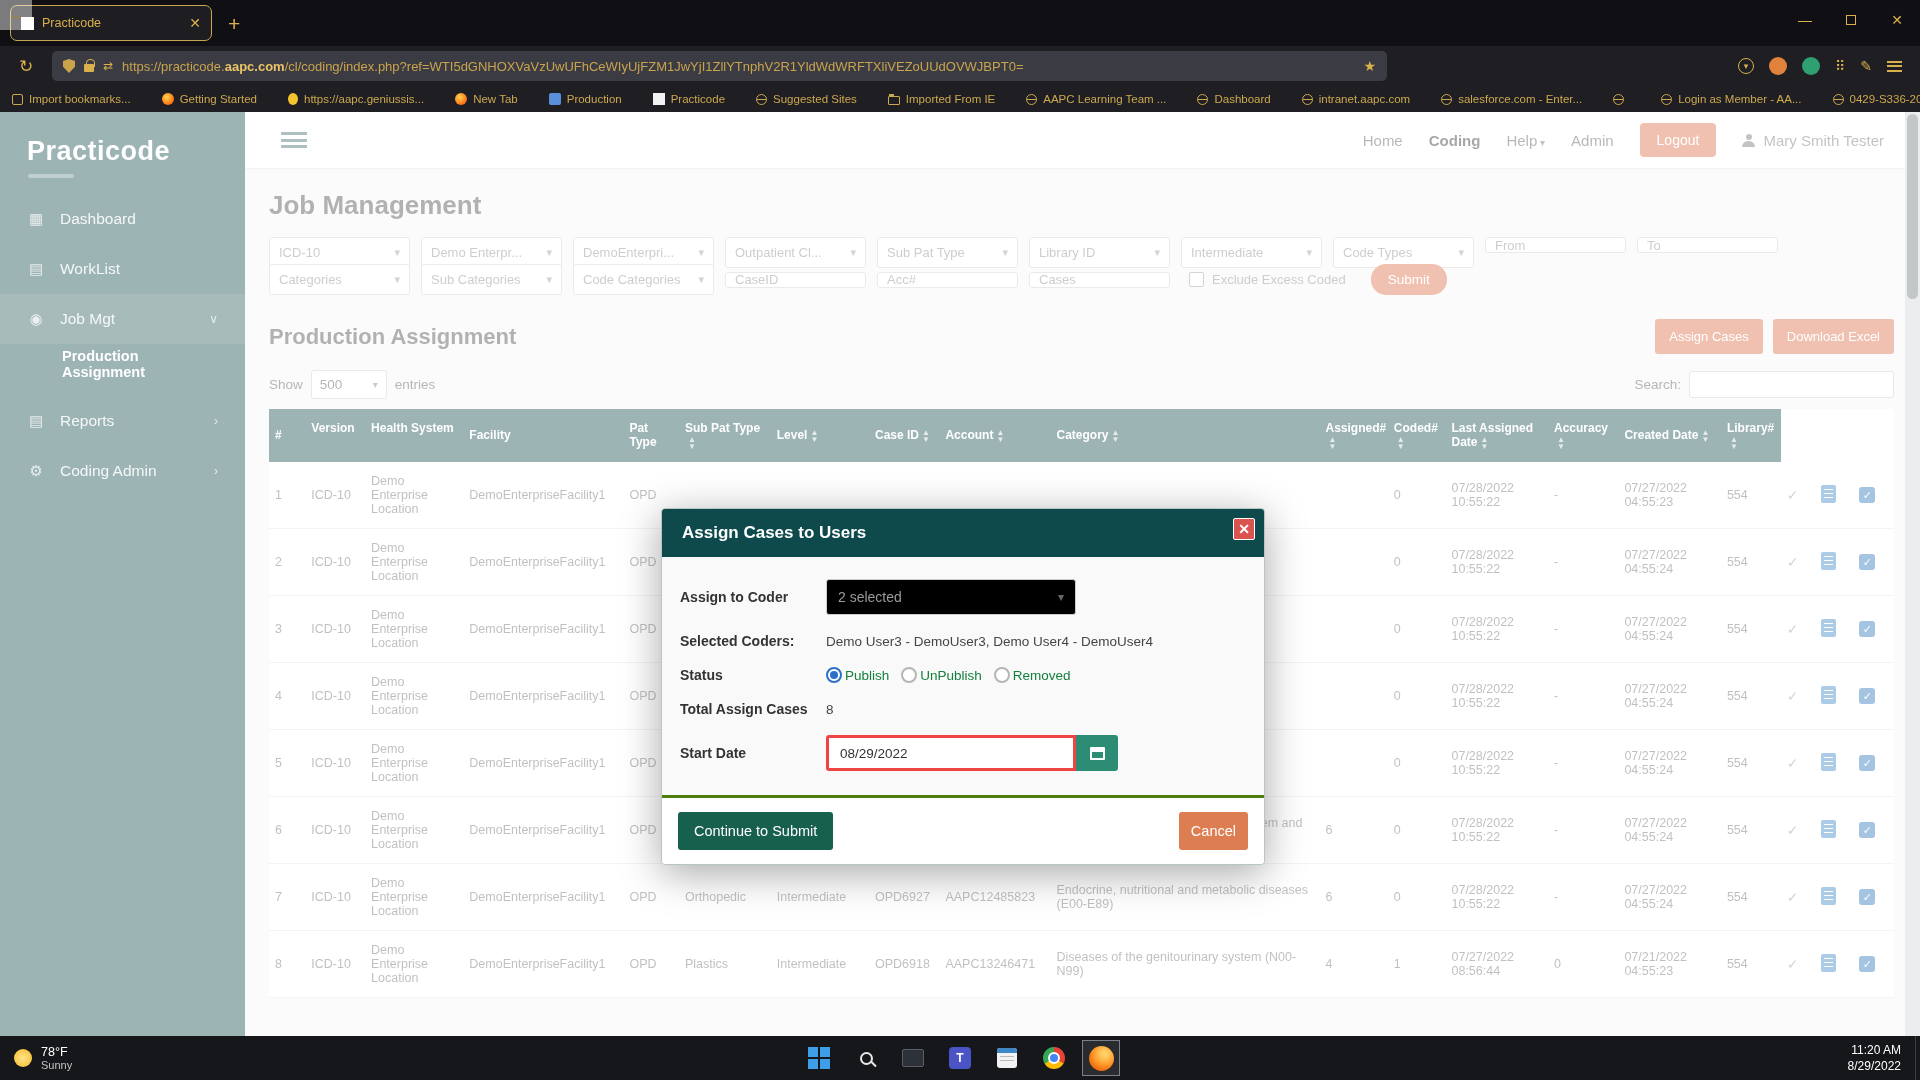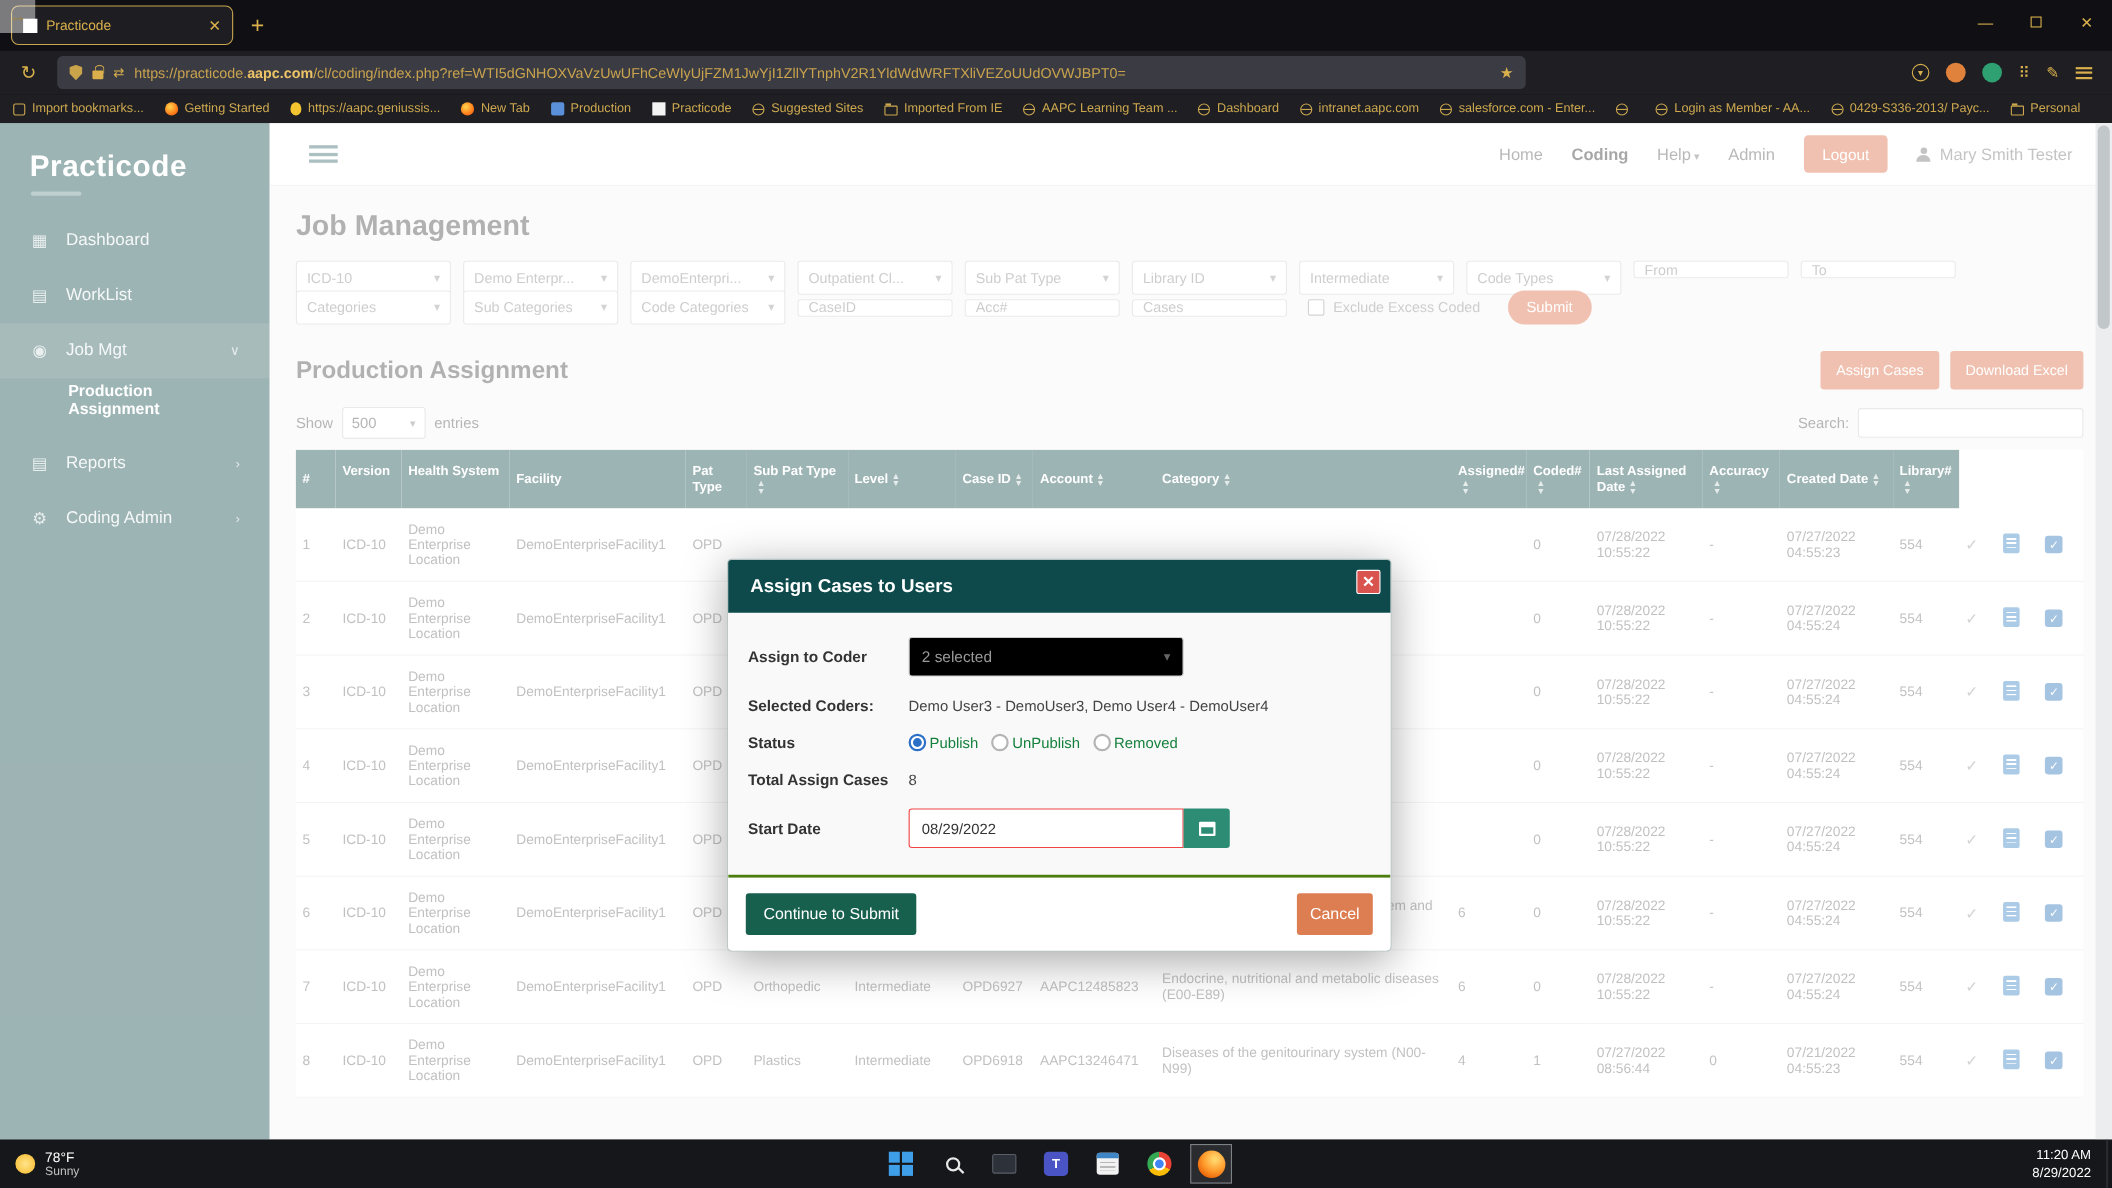--- a/index.html
+++ b/index.html
@@ -31,21 +31,21 @@
   .star-ic{margin-left:auto;color:#d9b04c;font-size:14px;flex:none}
   .tb-icons{display:flex;align-items:center;gap:15px;margin-left:auto;padding-right:8px}
   .pocket-ic{width:16px;height:16px;border:1.5px solid #d9b04c;border-radius:50%;color:#d9b04c;font-size:9px;display:flex;align-items:center;justify-content:center}
   .avatar-orange{width:18px;height:18px;border-radius:50%;background:#e0823c}
   .ext-green{width:18px;height:18px;border-radius:50%;background:#2fa071}
   .grid-ic{color:#d9b04c;font-size:14px}
   .pencil-ic{color:#d9b04c;font-size:14px}
   .burger-gold{width:15px;height:11px;border-top:2px solid #d9b04c;border-bottom:2px solid #d9b04c;position:relative}
   .burger-gold::before{content:"";position:absolute;left:0;right:0;top:2.5px;height:2px;background:#d9b04c}
 
-  .bookmarksbar{height:26px;background:#1e1e23;display:flex;align-items:center;gap:19px;padding:0 12px;color:#cda84f;font-size:11.5px;white-space:nowrap;overflow:hidden}
+  .bookmarksbar{height:26px;background:#1e1e23;display:flex;align-items:center;gap:31px;padding:0 12px;color:#cda84f;font-size:11.5px;white-space:nowrap;overflow:hidden}
   .bm{display:flex;align-items:center;gap:6px;flex:none}
   .bmi{width:12px;height:12px;display:inline-block;flex:none}
   .bmi-firefox{border-radius:50%;background:radial-gradient(circle at 38% 35%,#ffd54d,#ff7a1a 62%,#d94f00)}
   .bmi-bulb{border-radius:50%;background:#f4c430;width:10px;height:12px}
   .bmi-doc{background:#5a8fd9;border-radius:2px}
   .bmi-white{background:#f3f3f3}
   .bmi-globe{width:11px;height:11px;border-radius:50%;border:1.3px solid #cda84f;position:relative}
   .bmi-globe::before{content:"";position:absolute;left:0;right:0;top:45%;height:1px;background:#cda84f}
   .bmi-folder{width:12px;height:9px;border:1.3px solid #cda84f;border-radius:1px;position:relative;margin-top:2px}
   .bmi-folder::before{content:"";position:absolute;top:-3px;left:0;width:5px;height:2px;background:#cda84f}
@@ -123,21 +123,21 @@
   .modal-body{padding:22px 18px 6px;background:#f9f9f9}
   .mrow{display:flex;align-items:center;margin-bottom:18px}
   .mlabel{width:146px;font-weight:bold;font-size:14px;color:#333;flex:none}
   .mselect{width:250px;height:36px;border:1px solid #ccc;border-radius:3px;background:#000000;display:flex;align-items:center;padding:0 11px;color:#9a9a9a;font-size:14px}
   .mselect::after{content:"▾";margin-left:auto;color:#666;font-size:12px}
   .mvalue{font-size:13.5px;color:#454545}
   .ropt{display:flex;align-items:center;gap:3px;margin-right:12px;font-size:13.5px;color:#15803d}
   .radio{width:16px;height:16px;border-radius:50%;border:2px solid #b5b5b5;background:#fff;flex:none;position:relative}
   .radio.sel{border-color:#2b6fc7}
   .radio.sel::after{content:"";position:absolute;inset:2px;border-radius:50%;background:#2b6fc7}
-  .dateinput{width:250px;height:36px;border:1px solid #ef4444;border-radius:3px 0 0 3px;padding:0 11px;font-size:13.5px;color:#333;background:#fff}
+  .dateinput{width:250px;height:36px;border:3px solid #ef4444;border-radius:3px 0 0 3px;padding:0 11px;font-size:13.5px;color:#333;background:#fff}
   .calbtn{width:42px;height:36px;background:#2c8d74;border-radius:0 3px 3px 0;display:flex;align-items:center;justify-content:center;flex:none}
   .cal-glyph{width:15px;height:13px;border:2px solid #fff;border-top-width:5px;border-radius:1px}
   .modal-footer{background:#fff;border-top:3px solid #4d7c0f;padding:14px 16px;display:flex;justify-content:space-between;gap:8px;border-radius:0 0 4px 4px}
   .btn-continue{background:#17604e;color:#fff;font-size:14.5px;padding:11px 16px;border-radius:3px}
   .btn-cancel{background:#dd7d52;color:#fff;font-size:14.5px;padding:11px 12px;border-radius:3px}
 
   
   .taskbar{position:absolute;left:0;right:0;bottom:0;height:44px;background:#15171b;display:flex;align-items:center;color:#fff;z-index:200}
   .weather{display:flex;align-items:center;gap:9px;padding:0 14px}
   .sun-ic{width:18px;height:18px;border-radius:50%;background:radial-gradient(circle,#ffe48a,#f7b928);flex:none}

